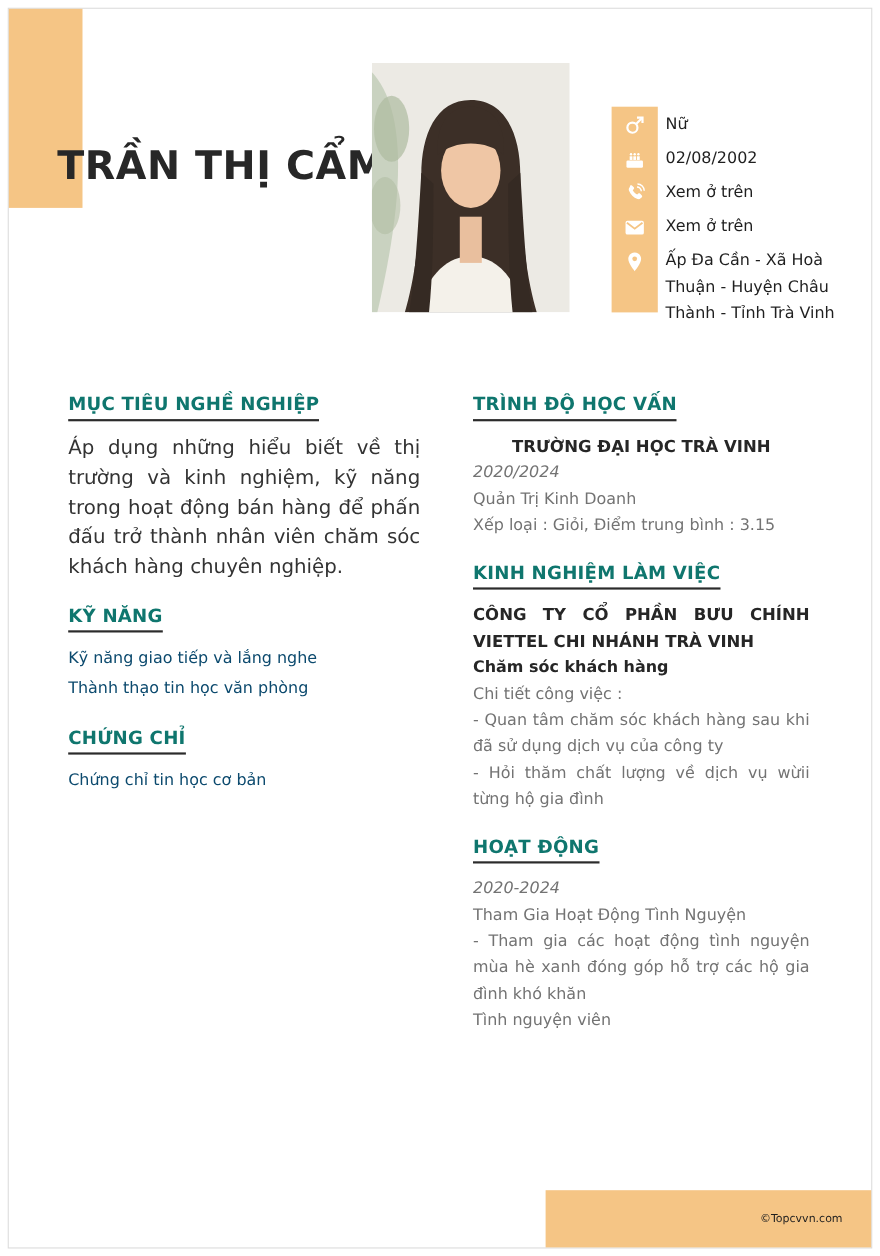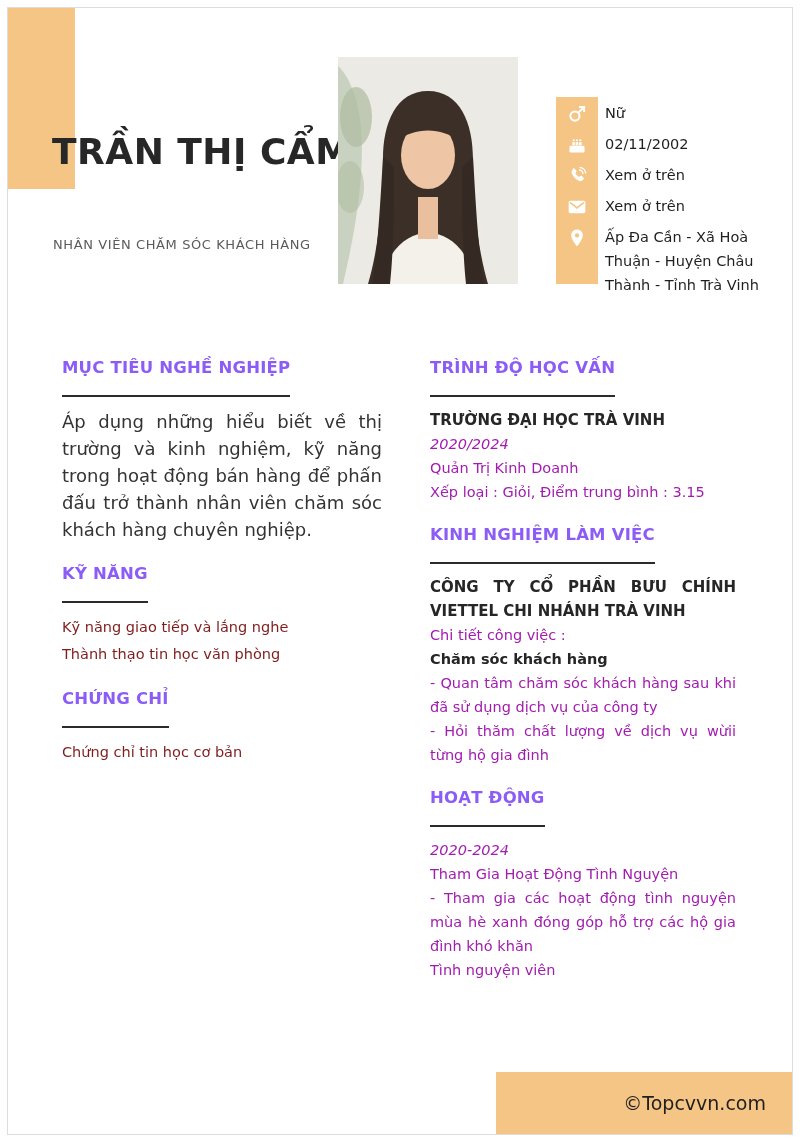--- a/index.html
+++ b/index.html
@@ -27,49 +27,48 @@
   .contact-list{ position:absolute; left:556px; top:101px; width:242px; }
   .contact-row{ display:flex; align-items:flex-start; min-height:31px; }
   .contact-icon{ width:42px; flex:0 0 42px; display:flex; justify-content:center; padding-top:3px; }
   .contact-text{ margin-left:7px; width:186px; font-size:14.5px; line-height:24px; color:#1f1f1f; }
 
   .main{ position:absolute; top:358px; left:62px; display:flex; }
   .col-left{ width:320px; margin-right:48px; }
   .col-right{ width:306px; }
   .section{ margin-bottom:21px; }
   .section-title{
-    font-size:16.5px; font-weight:bold; color:#8b5cf6; letter-spacing:.2px;
-    padding-bottom:18px; border-bottom:2px solid #2b2b2b; width:fit-content;
+    font-size:16.5px; font-weight:bold; color:#0f766e; letter-spacing:.2px;
+    padding-bottom:4px; border-bottom:2px solid #2b2b2b; width:fit-content;
     margin:0 0 11px 0;
   }
   .para{ font-size:18px; line-height:27px; text-align:justify; color:#333; margin:0; }
-  .line{ font-size:14.5px; line-height:27px; color:#7f1d1d; }
-  .rline{ font-size:14.5px; line-height:24px; color:#a21caf; }
+  .line{ font-size:14.5px; line-height:27px; color:#0c4a6e; }
+  .rline{ font-size:14.5px; line-height:24px; color:#737373; }
   .rline.just{ text-align:justify; }
   .bold{ font-weight:bold; color:#262626; }
   .italic{ font-style:italic; }
   .company{ font-size:15px; font-weight:bold; line-height:24px; color:#262626; text-align:justify; }
 
   .footer{
-    position:absolute; left:496px; right:8px; bottom:8px; height:62px; background:var(--accent);
+    position:absolute; left:496px; right:8px; bottom:8px; height:52px; background:var(--accent);
     display:flex; align-items:center; justify-content:flex-end; padding-right:26px;
-    font-size:19px; color:#1f1f1f;
+    font-size:10px; color:#1f1f1f;
   }
 </style>
 </head>
 <body>
 
 <div class="page">
   <div class="frame"></div>
   <div class="corner-block"></div>
 
   <div class="name">
     <div>TRẦN THỊ CẨM</div>
   </div>
-  <div class="job-title">NHÂN VIÊN CHĂM SÓC KHÁCH HÀNG</div>
 
   <div class="photo">
     <svg width="180" height="227" viewBox="0 0 180 227">
       <rect width="180" height="227" fill="#eceae4"></rect>
       <path d="M-10 0 C35 30 30 120 5 227 L-10 227 Z" fill="#c9d2c0"></path>
       <ellipse cx="18" cy="60" rx="16" ry="30" fill="#aebba0" opacity="0.7"></ellipse>
       <ellipse cx="12" cy="130" rx="14" ry="26" fill="#aebba0" opacity="0.55"></ellipse>
       <path d="M90 34 C58 34 45 66 45 102 C45 158 38 200 30 227 L150 227 C142 200 135 158 135 102 C135 66 122 34 90 34 Z" fill="#3c2f27"></path>
       <path d="M40 227 C52 190 70 176 90 176 C110 176 128 190 140 227 Z" fill="#f4f1ea"></path>
       <rect x="80" y="140" width="20" height="42" fill="#e9bf9e"></rect>
@@ -99,21 +98,21 @@
         <svg width="20" height="20" viewBox="0 0 24 24" fill="#fff">
           <rect x="3" y="13" width="18" height="8" rx="1.5"></rect>
           <rect x="6.5" y="8.5" width="3" height="4"></rect>
           <rect x="10.5" y="8.5" width="3" height="4"></rect>
           <rect x="14.5" y="8.5" width="3" height="4"></rect>
           <circle cx="8" cy="6.3" r="1.3"></circle>
           <circle cx="12" cy="6.3" r="1.3"></circle>
           <circle cx="16" cy="6.3" r="1.3"></circle>
         </svg>
       </span>
-      <span class="contact-text">02/11/2002</span>
+      <span class="contact-text">02/08/2002</span>
     </div>
 
     <div class="contact-row">
       <span class="contact-icon">
         <svg width="20" height="20" viewBox="0 0 24 24">
           <path fill="#fff" d="M7.1 3.2c.5-.5 1.4-.5 1.9 0l2 2c.5.5.5 1.4 0 1.9L9.9 8.3c.9 1.9 2.9 3.9 4.8 4.8l1.2-1.1c.5-.5 1.4-.5 1.9 0l2 2c.5.5.5 1.4 0 1.9l-1.3 1.3c-.9.9-2.2 1.2-3.4.8-4.3-1.6-7.8-5-9.4-9.4-.4-1.2-.1-2.5.8-3.4z"></path>
           <path d="M14.5 4.8a4.7 4.7 0 0 1 4.7 4.7" fill="none" stroke="#fff" stroke-width="1.6"></path>
           <path d="M15 1.6a7.4 7.4 0 0 1 7.4 7.4" fill="none" stroke="#fff" stroke-width="1.6"></path>
         </svg>
       </span>
@@ -157,31 +156,31 @@
 
       <div class="section">
         <h2 class="section-title">CHỨNG CHỈ</h2>
         <div class="line">Chứng chỉ tin học cơ bản</div>
       </div>
     </div>
 
     <div class="col-right">
       <div class="section">
         <h2 class="section-title">TRÌNH ĐỘ HỌC VẤN</h2>
-        <div class="rline bold" style="font-size:15px;">TRƯỜNG ĐẠI HỌC TRÀ VINH</div>
+        <div class="rline bold" style="font-size:15px;text-align:center;">TRƯỜNG ĐẠI HỌC TRÀ VINH</div>
         <div class="rline italic">2020/2024</div>
         <div class="rline">Quản Trị Kinh Doanh</div>
         <div class="rline">Xếp loại : Giỏi, Điểm trung bình : 3.15</div>
       </div>
 
       <div class="section">
         <h2 class="section-title">KINH NGHIỆM LÀM VIỆC</h2>
         <div class="company">CÔNG TY CỔ PHẦN BƯU CHÍNH VIETTEL CHI NHÁNH TRÀ VINH</div>
+        <div class="rline bold">Chăm sóc khách hàng</div>
         <div class="rline">Chi tiết công việc :</div>
-        <div class="rline bold">Chăm sóc khách hàng</div>
         <div class="rline just">- Quan tâm chăm sóc khách hàng sau khi đã sử dụng dịch vụ của công ty</div>
         <div class="rline just">- Hỏi thăm chất lượng về dịch vụ wừii từng hộ gia đình</div>
       </div>
 
       <div class="section">
         <h2 class="section-title">HOẠT ĐỘNG</h2>
         <div class="rline italic">2020-2024</div>
         <div class="rline">Tham Gia Hoạt Động Tình Nguyện</div>
         <div class="rline just">- Tham gia các hoạt động tình nguyện mùa hè xanh đóng góp hỗ trợ các hộ gia đình khó khăn</div>
         <div class="rline">Tình nguyện viên</div>

